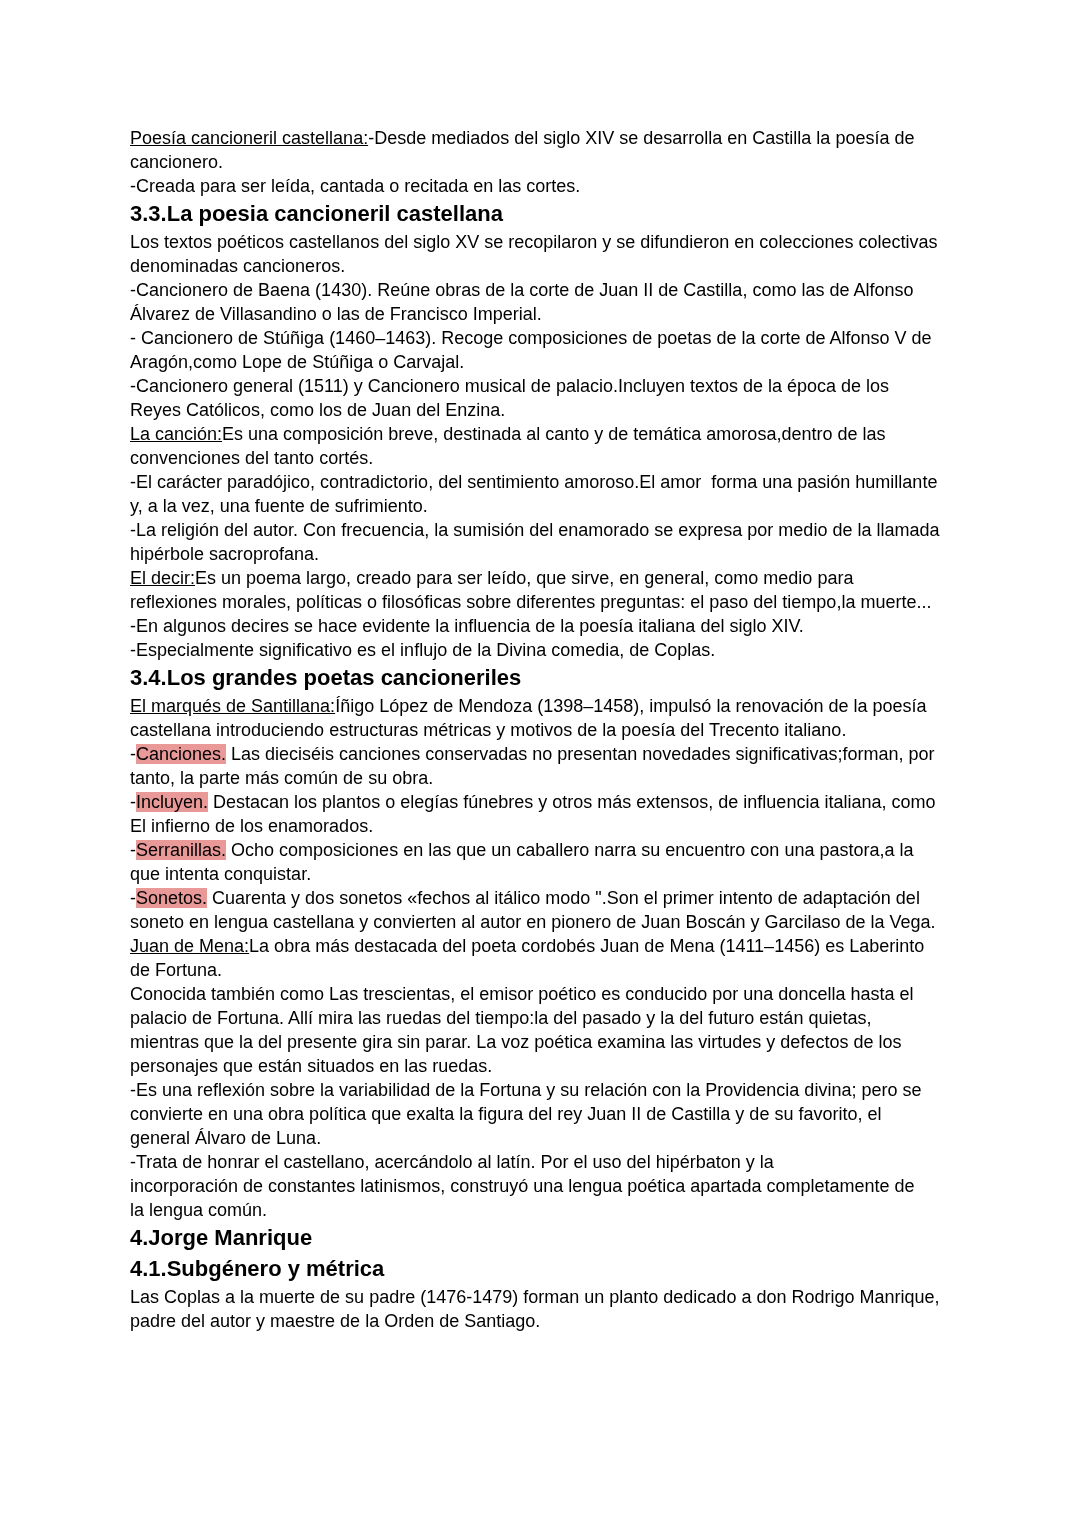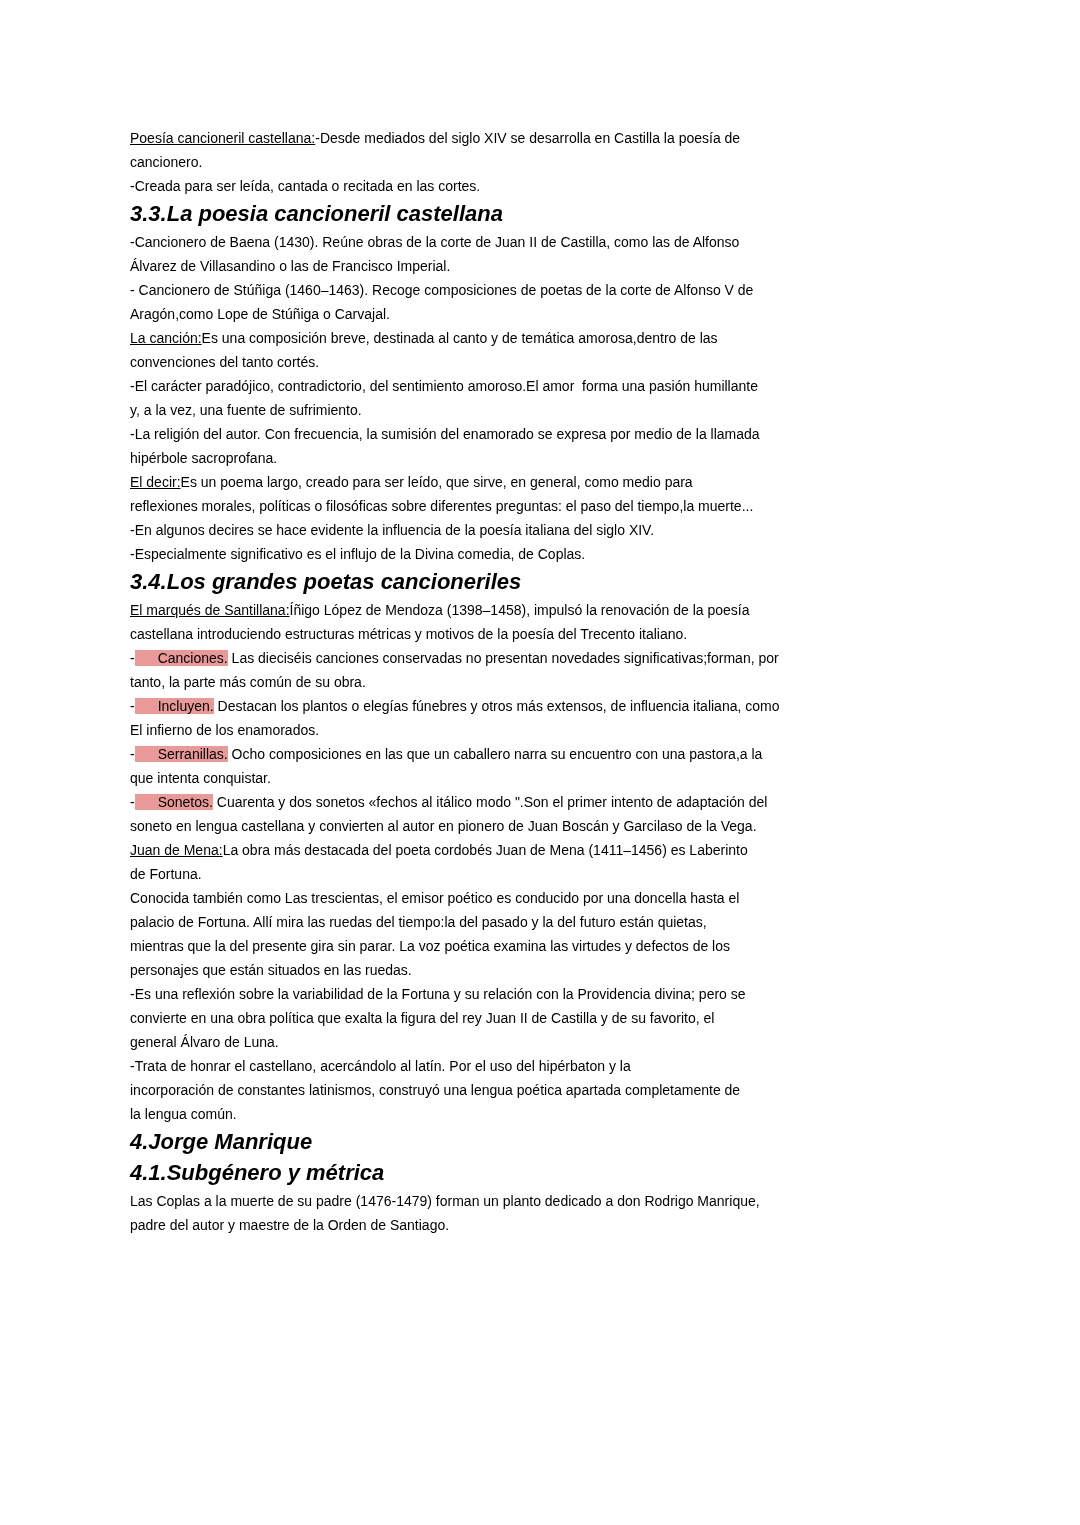--- a/index.html
+++ b/index.html
@@ -14,54 +14,56 @@
   .page {
     width: 1080px;
     height: 1525px;
     box-sizing: border-box;
     padding: 126px 130px 0 130px;
     background: #ffffff;
     overflow: hidden;
   }
   p.paragraph {
     margin: 0;
-    font-size: 14px;
+    font-size: 18px;
     line-height: 24px;
     white-space: pre-wrap;
     overflow-wrap: break-word;
   }
   h2.heading {
     margin: 1px 0;
     font-size: 22px;
     line-height: 30px;
     font-weight: 700;
     white-space: pre-wrap;
-    font-style: italic;
   }
   .seg.underline {
     text-decoration: underline;
   }
   .seg.highlight {
     background-color: var(--hl, #ea9999);
-    padding-left: 23px;
   }
 </style>
 </head>
 <body>
 
 <div class="page">
   <div class="content">
       <p class="paragraph"><span class="seg underline">Poesía cancioneril castellana:</span><span class="seg normal">-Desde mediados del siglo XIV se desarrolla en Castilla la poesía de
 cancionero.</span></p>
       <p class="paragraph"><span class="seg normal">-Creada para ser leída, cantada o recitada en las cortes.</span></p>
       <h2 class="heading"><span class="seg normal">3.3.La poesia cancioneril castellana</span></h2>
+      <p class="paragraph"><span class="seg normal">Los textos poéticos castellanos del siglo XV se recopilaron y se difundieron en colecciones colectivas
+denominadas cancioneros.</span></p>
       <p class="paragraph"><span class="seg normal">-Cancionero de Baena (1430). Reúne obras de la corte de Juan II de Castilla, como las de Alfonso
 Álvarez de Villasandino o las de Francisco Imperial.</span></p>
       <p class="paragraph"><span class="seg normal">- Cancionero de Stúñiga (1460–1463). Recoge composiciones de poetas de la corte de Alfonso V de
 Aragón,como Lope de Stúñiga o Carvajal.</span></p>
+      <p class="paragraph"><span class="seg normal">-Cancionero general (1511) y Cancionero musical de palacio.Incluyen textos de la época de los
+Reyes Católicos, como los de Juan del Enzina.</span></p>
       <p class="paragraph"><span class="seg underline">La canción:</span><span class="seg normal">Es una composición breve, destinada al canto y de temática amorosa,dentro de las
 convenciones del tanto cortés.</span></p>
       <p class="paragraph"><span class="seg normal">-El carácter paradójico, contradictorio, del sentimiento amoroso.El amor  forma una pasión humillante
 y, a la vez, una fuente de sufrimiento.</span></p>
       <p class="paragraph"><span class="seg normal">-La religión del autor. Con frecuencia, la sumisión del enamorado se expresa por medio de la llamada
 hipérbole sacroprofana.</span></p>
       <p class="paragraph"><span class="seg underline">El decir:</span><span class="seg normal">Es un poema largo, creado para ser leído, que sirve, en general, como medio para
 reflexiones morales, políticas o filosóficas sobre diferentes preguntas: el paso del tiempo,la muerte...</span></p>
       <p class="paragraph"><span class="seg normal">-En algunos decires se hace evidente la influencia de la poesía italiana del siglo XIV.</span></p>
       <p class="paragraph"><span class="seg normal">-Especialmente significativo es el influjo de la Divina comedia, de Coplas.</span></p>

